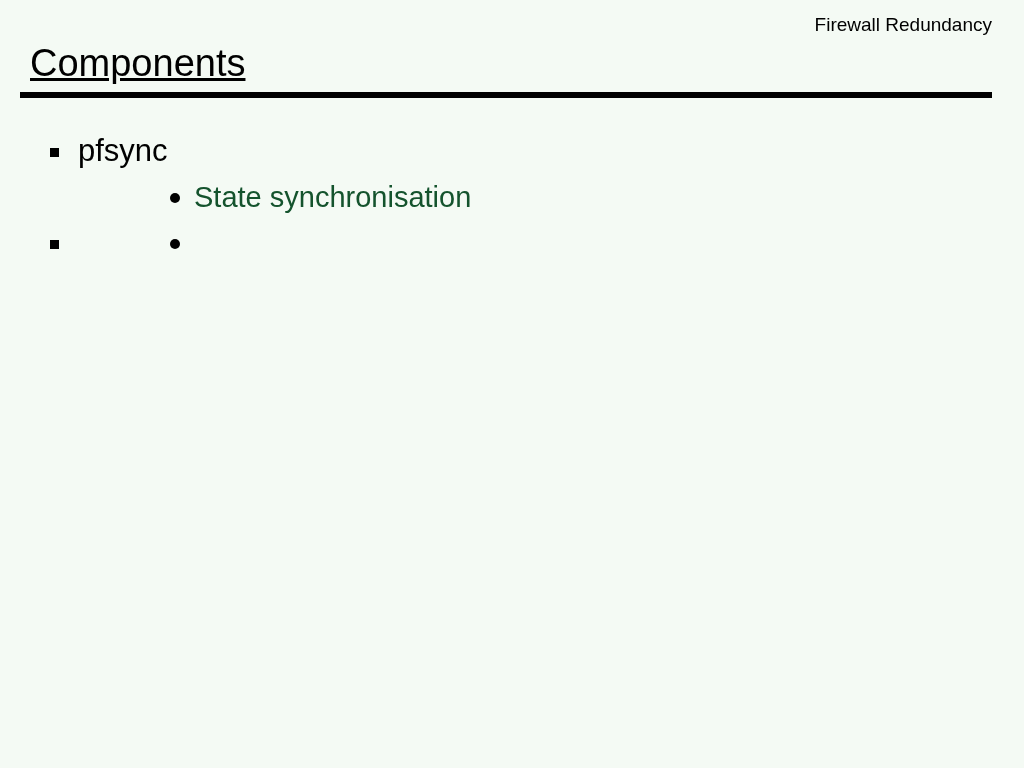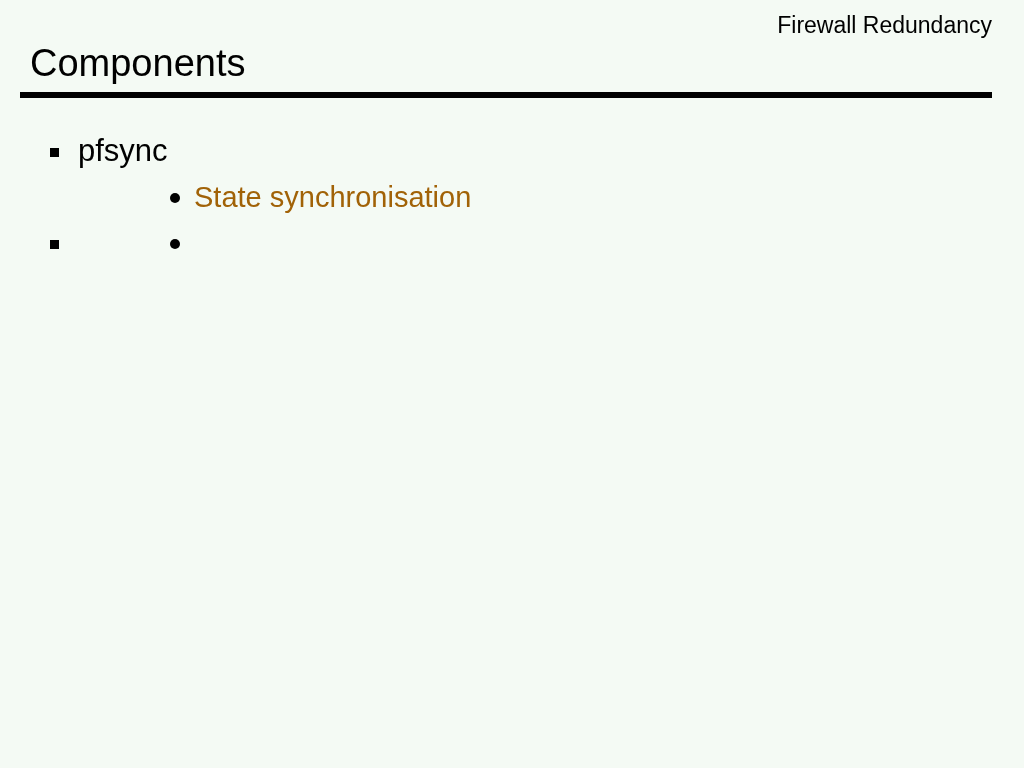--- a/index.html
+++ b/index.html
@@ -18,36 +18,37 @@
     position: relative;
     width: 1024px;
     height: 768px;
     background: #f4faf4;
     box-sizing: border-box;
   }
   .header-label {
     position: absolute;
     top: 14px;
     right: 32px;
-    font-size: 23px;
+    font-size: 19px;
     line-height: 22px;
     color: #000000;
     text-align: right;
     white-space: nowrap;
   }
   .slide-title {
     position: absolute;
     left: 30px;
     top: 40px;
     font-size: 38px;
     line-height: 46px;
     font-weight: normal;
     color: #000000;
     margin: 0;
     letter-spacing: 0px;
+    text-decoration: underline;
   }
   .title-rule {
     position: absolute;
     left: 20px;
     top: 92px;
     width: 972px;
     height: 6px;
     background: #000000;
   }
   .content {
@@ -79,21 +80,21 @@
     top: 20px;
     width: 9px;
     height: 9px;
     background: #000000;
   }
   li.l2 {
     position: relative;
     font-size: 29px;
     line-height: 46px;
     padding-left: 116px;
-    color: #a16207;
+    color: #14532d;
   }
   li.l2 > .bullet-dot {
     position: absolute;
     left: 92px;
     top: 19px;
     width: 10px;
     height: 10px;
     border-radius: 50%;
     background: #000000;
   }

